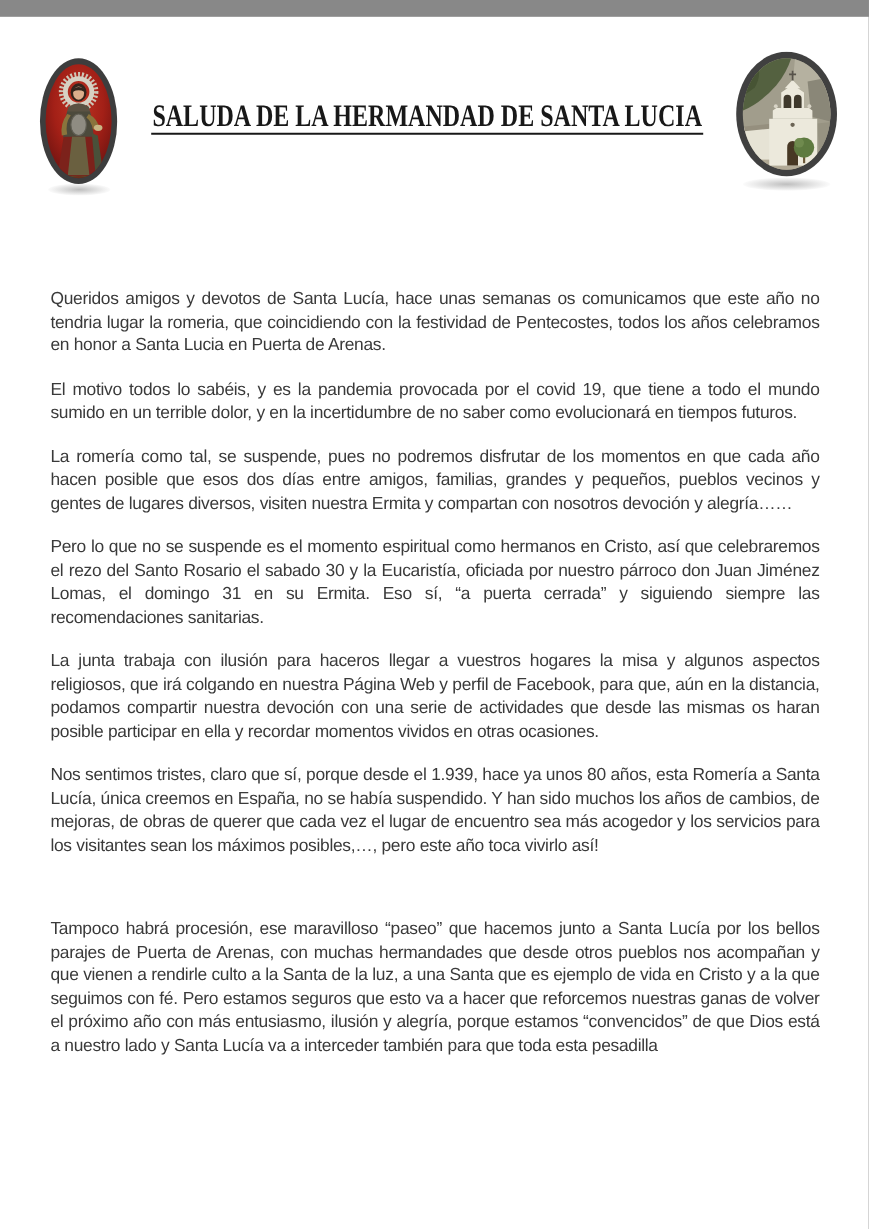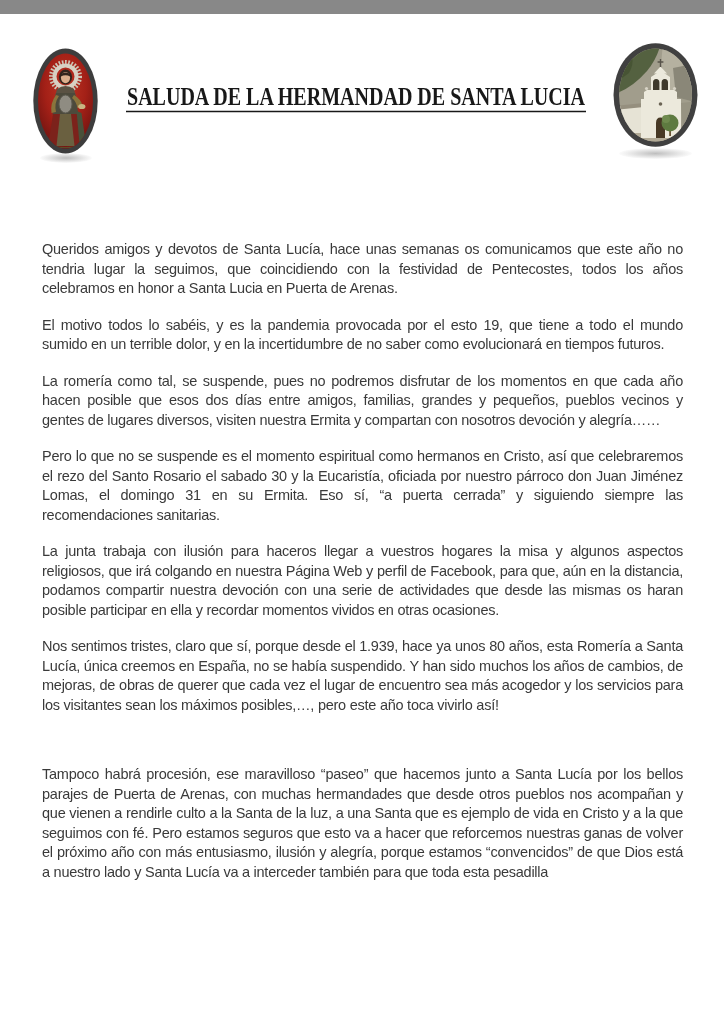--- a/index.html
+++ b/index.html
@@ -137,22 +137,22 @@
           <circle cx="57" cy="80" r="8.5" fill="#5e7a40"></circle>
           <circle cx="53" cy="76" r="4" fill="#6f8a4e"></circle>
         </g>
       </svg>
     </div>
     <div class="oval-shadow shadow-right"></div>
 
   </header>
 
   <main class="letter-body">
-    <p>Queridos amigos y devotos de Santa Lucía, hace unas semanas os comunicamos que  este año no tendria lugar la seguimos, que coincidiendo con la festividad de Pentecostes, todos los años celebramos en honor a Santa Lucia en  Puerta de Arenas.</p>
-    <p>El motivo todos lo sabéis, y es la pandemia provocada por el esto 19, que tiene a todo el mundo sumido en un terrible dolor, y en la incertidumbre de no saber como evolucionará en tiempos futuros.</p>
+    <p>Queridos amigos y devotos de Santa Lucía, hace unas semanas os comunicamos que  este año no tendria lugar la romeria, que coincidiendo con la festividad de Pentecostes, todos los años celebramos en honor a Santa Lucia en  Puerta de Arenas.</p>
+    <p>El motivo todos lo sabéis, y es la pandemia provocada por el covid 19, que tiene a todo el mundo sumido en un terrible dolor, y en la incertidumbre de no saber como evolucionará en tiempos futuros.</p>
     <p>La romería como tal, se suspende, pues no podremos disfrutar de los momentos en que cada año hacen posible que esos dos días entre amigos, familias, grandes y pequeños,  pueblos vecinos y gentes de lugares diversos, visiten nuestra Ermita y compartan con nosotros devoción y alegría……</p>
     <p>Pero lo que no se suspende es el momento espiritual como hermanos en Cristo, así que celebraremos el rezo del Santo Rosario el sabado 30 y la Eucaristía, oficiada por nuestro párroco don Juan Jiménez Lomas, el domingo 31 en su Ermita. Eso sí, “a puerta cerrada” y siguiendo siempre las recomendaciones sanitarias.</p>
     <p>La junta trabaja con ilusión para haceros llegar a vuestros hogares la misa y algunos aspectos religiosos, que irá colgando en nuestra Página Web y perfil de Facebook, para que, aún en la distancia,   podamos compartir nuestra devoción con una serie de actividades que desde las mismas os haran posible  participar en ella y recordar momentos vividos en otras ocasiones.</p>
     <p>Nos sentimos tristes, claro que sí, porque desde el 1.939, hace ya unos 80 años, esta Romería a Santa Lucía, única creemos en España, no se había suspendido. Y han sido muchos los años de cambios, de mejoras, de obras de querer que cada vez el lugar de encuentro sea más acogedor y los servicios para los visitantes sean los máximos posibles,…, pero este año toca vivirlo así!</p>
     <p class="extra-gap">Tampoco habrá procesión, ese maravilloso “paseo” que hacemos junto a Santa Lucía por los bellos parajes de Puerta de Arenas, con muchas hermandades que desde otros pueblos nos acompañan y que vienen a rendirle culto  a la Santa de la luz, a una Santa que es ejemplo de vida en Cristo y a la que seguimos con fé. Pero  estamos seguros que esto va a  hacer que reforcemos nuestras ganas de volver el próximo año con más entusiasmo, ilusión y alegría, porque estamos “convencidos” de que Dios está a nuestro lado y Santa Lucía va a interceder también  para que toda esta  pesadilla</p>
   </main>
 
 </div>
 
 </body></html>

